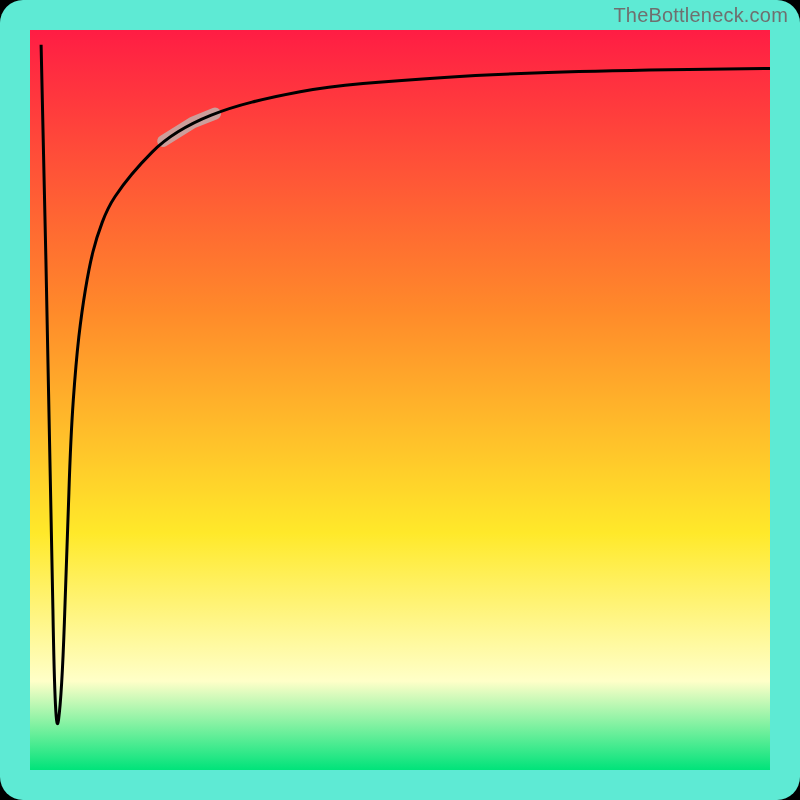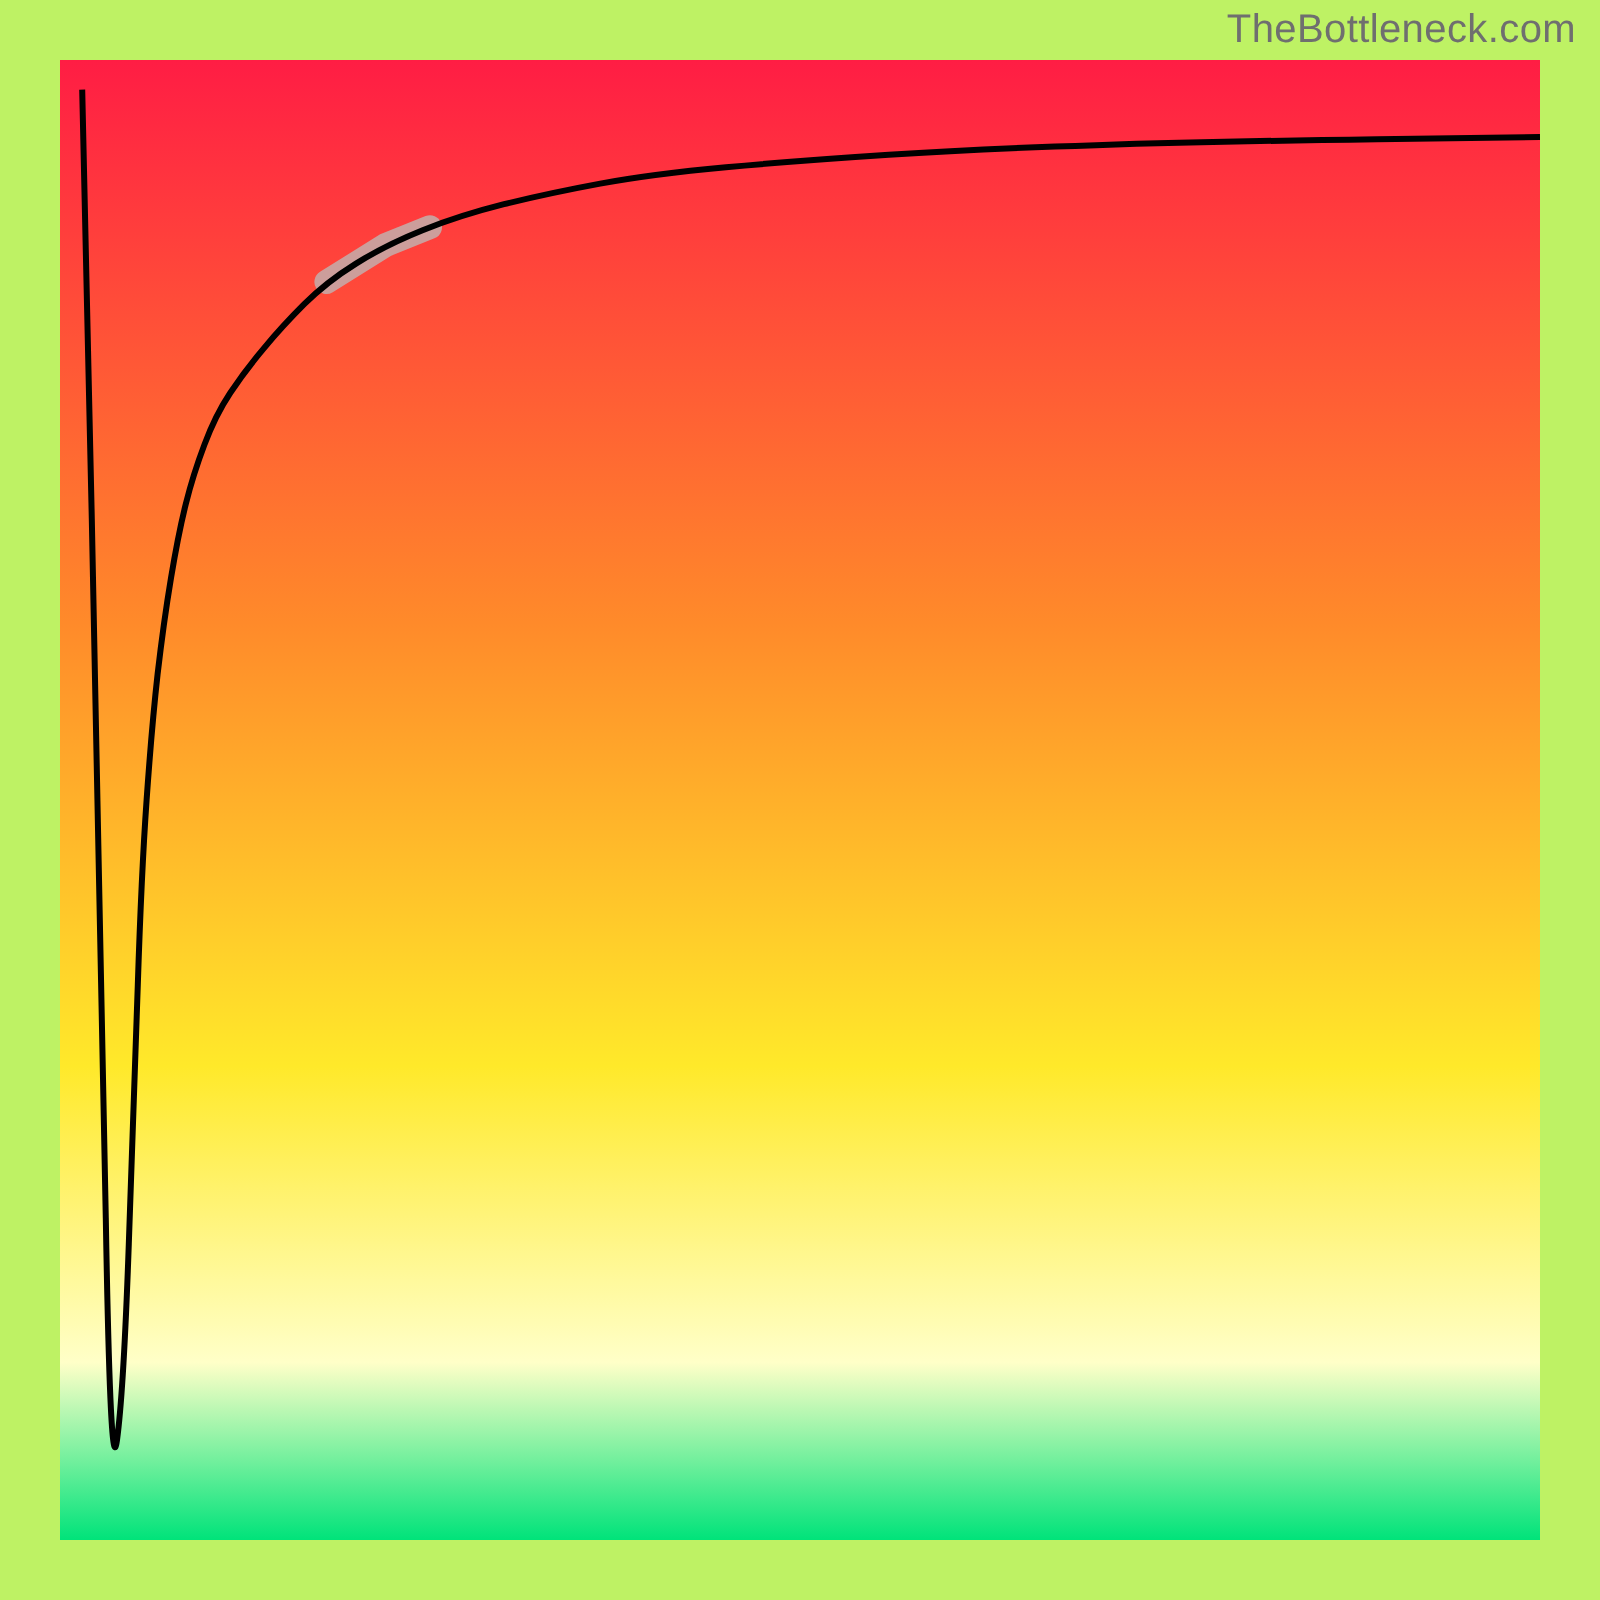--- a/index.html
+++ b/index.html
@@ -9,21 +9,22 @@
     height: 800px;
     background: #000;
     font-family: Arial, Helvetica, sans-serif;
   }
   .frame {
     position: absolute;
     top: 0;
     left: 0;
     width: 800px;
     height: 800px;
-    background: #bef264;
+    background: #5eead4;
+    border-radius: 23px;
   }
   .watermark {
     position: absolute;
     top: 4px;
     right: 12px;
     color: #6f6f6f;
     font-size: 20px;
     font-weight: 500;
     letter-spacing: 0.2px;
   }

